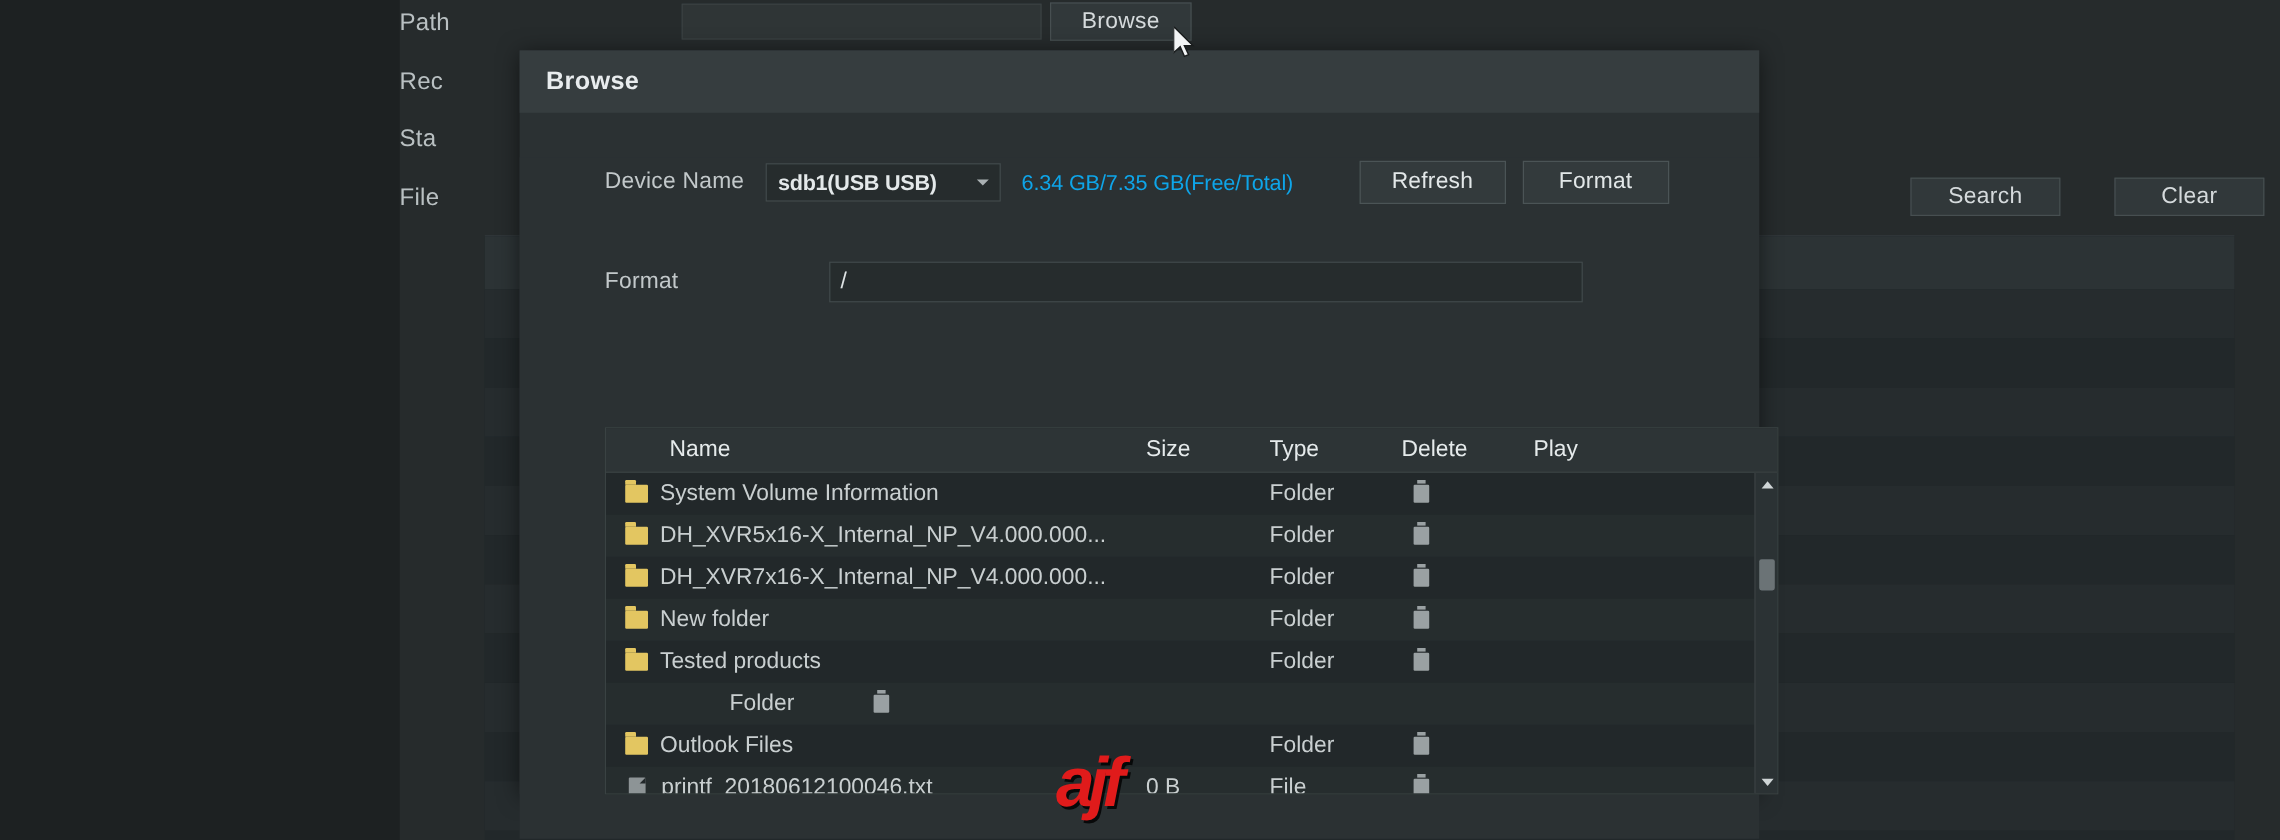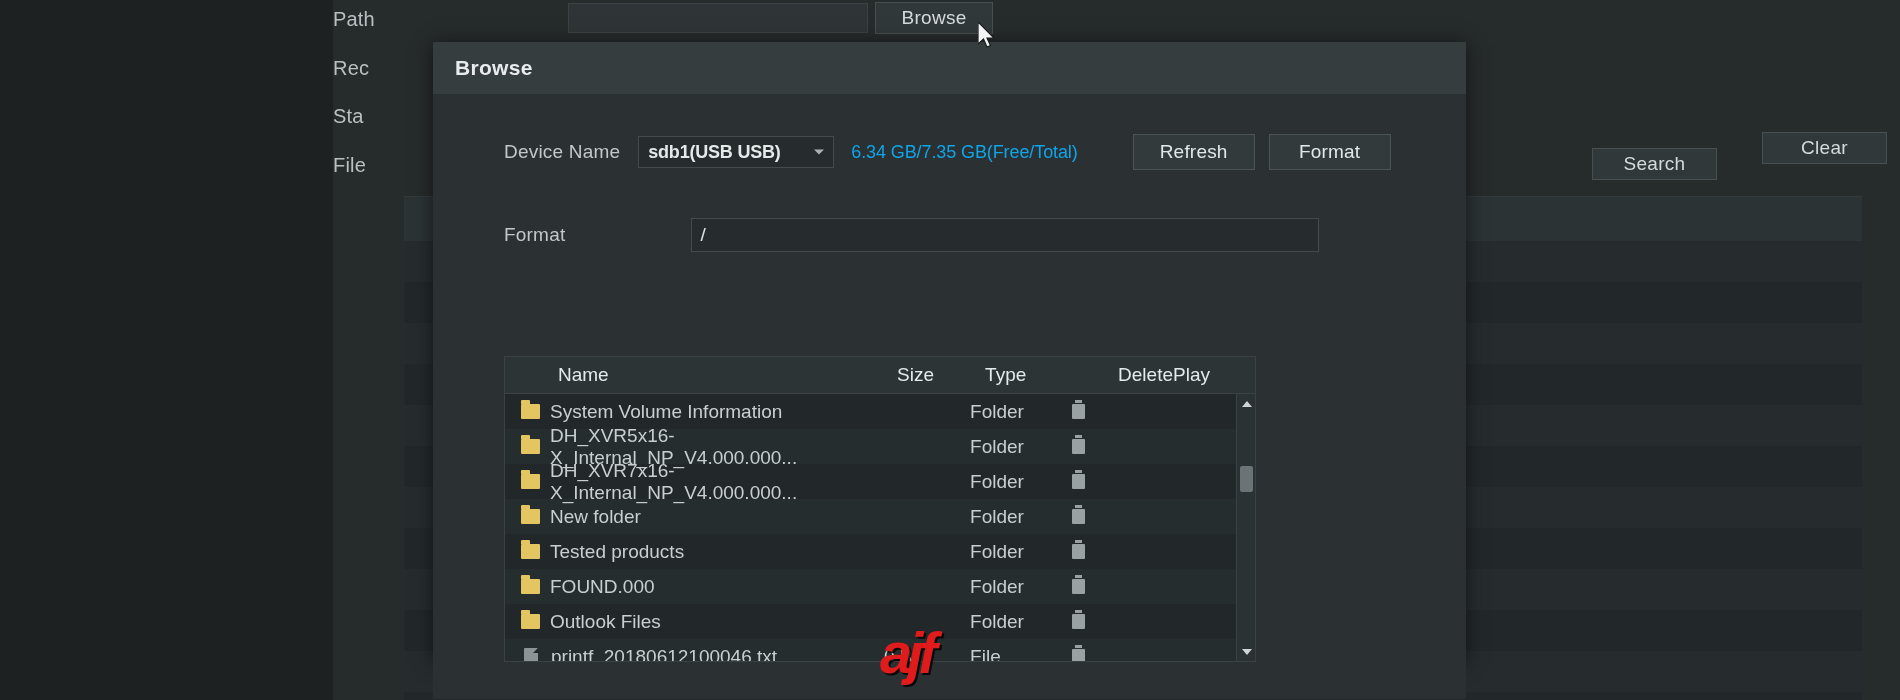--- a/index.html
+++ b/index.html
@@ -101,21 +101,21 @@
     margin-top: 45px; padding-left: 71px;
   }
   .addr-input {
     margin-left: 126px; width: 628px; height: 34px;
     background: #262c2d; border: 1px solid #434b4d;
     display: flex; align-items: center;
   }
   .addr-value { color: #dfe4e5; font-size: 19px; padding-left: 8px; }
 
   .file-panel {
-    position: absolute; left: 71px; top: 225px; width: 752px; height: 306px;
+    position: absolute; left: 71px; top: 225px; width: 978px; height: 306px;
     background: #22282a; border: 1px solid #3a4243;
     display: flex; flex-direction: column;
   }
   .fp-head {
     display: flex; height: 37px; background: #2d3436;
     border-bottom: 1px solid #3a4243;
     color: #e5eaeb; font-size: 19px; align-items: center;
     flex: 0 0 auto;
   }
   .fp-body { position: relative; flex: 1 1 auto; overflow: hidden; }
@@ -126,21 +126,21 @@
   }
   .fp-row.alt { background: #262d2e; }
   .c-name { width: 450px; display: flex; align-items: center; padding-left: 16px; }
   .c-size { width: 103px; text-align: left; }
   .c-type { width: 110px; text-align: left; }
   .c-del  { width: 110px; display: flex; justify-content: flex-start; padding-left: 10px; }
   .c-play { width: 96px; }
   .hd-name { width: 450px; padding-left: 53px; }
   .hd-size { width: 103px; }
   .hd-type { width: 110px; }
-  .hd-del  { width: 110px; text-align: right; }
+  .hd-del  { width: 110px; }
   .hd-play { width: 96px; }
 
   .ico-folder {
     width: 19px; height: 15px; margin-right: 10px; position: relative;
     background: #e3c661; border-radius: 1px; flex: 0 0 auto;
   }
   .ico-folder::before {
     content: ""; position: absolute; left: 0; top: -4px;
     width: 9px; height: 4px; background: #e3c661; border-radius: 1px 1px 0 0;
   }
@@ -207,21 +207,21 @@
     <div class="bg-form-label" style="left: 0px; top: 8px;">Path</div>
     <div class="bg-form-label" style="left: 0px; top: 57px;">Rec</div>
     <div class="bg-form-label" style="left: 0px; top: 105px; text-align: center;">Sta</div>
     <div class="bg-form-label" style="left: 0px; top: 154px;">File</div>
 
     <div class="bg-input" style="left: 235px; top: 3px; width: 300px;"></div>
 
     <div class="bg-btn" style="left: 542px; top: 2px; width: 118px;">Browse</div>
 
     <div class="bg-btn" style="left: 1259px; top: 148px; width: 125px;">Search</div>
-    <div class="bg-btn" style="left: 1429px; top: 132px; width: 125px;">Clear</div>
+    <div class="bg-btn" style="left: 1429px; top: 148px; width: 125px;">Clear</div>
   </div>
 
   <div class="bg-table">
     <div class="bg-table-head"></div>
     <div class="bg-row odd" style="top: 44px;"></div>
     <div class="bg-row even" style="top: 85px;"></div>
     <div class="bg-row odd" style="top: 126px;"></div>
     <div class="bg-row even" style="top: 167px;"></div>
     <div class="bg-row odd" style="top: 208px;"></div>
     <div class="bg-row even" style="top: 249px;"></div>
@@ -323,24 +323,20 @@
                   <span>Tested products</span>
                 </div>
                 <div class="c-size"></div>
                 <div class="c-type">Folder</div>
                 <div class="c-del">
                   <span class="ico-trash"></span>
                 </div>
                 <div class="c-play"></div>
               </div>
               <div class="fp-row alt">
-                <div class="c-name">
-                  <span class="ico-folder"></span>
-                  <span>FOUND.000</span>
-                </div>
                 <div class="c-size"></div>
                 <div class="c-type">Folder</div>
                 <div class="c-del">
                   <span class="ico-trash"></span>
                 </div>
                 <div class="c-play"></div>
               </div>
               <div class="fp-row">
                 <div class="c-name">
                   <span class="ico-folder"></span>

